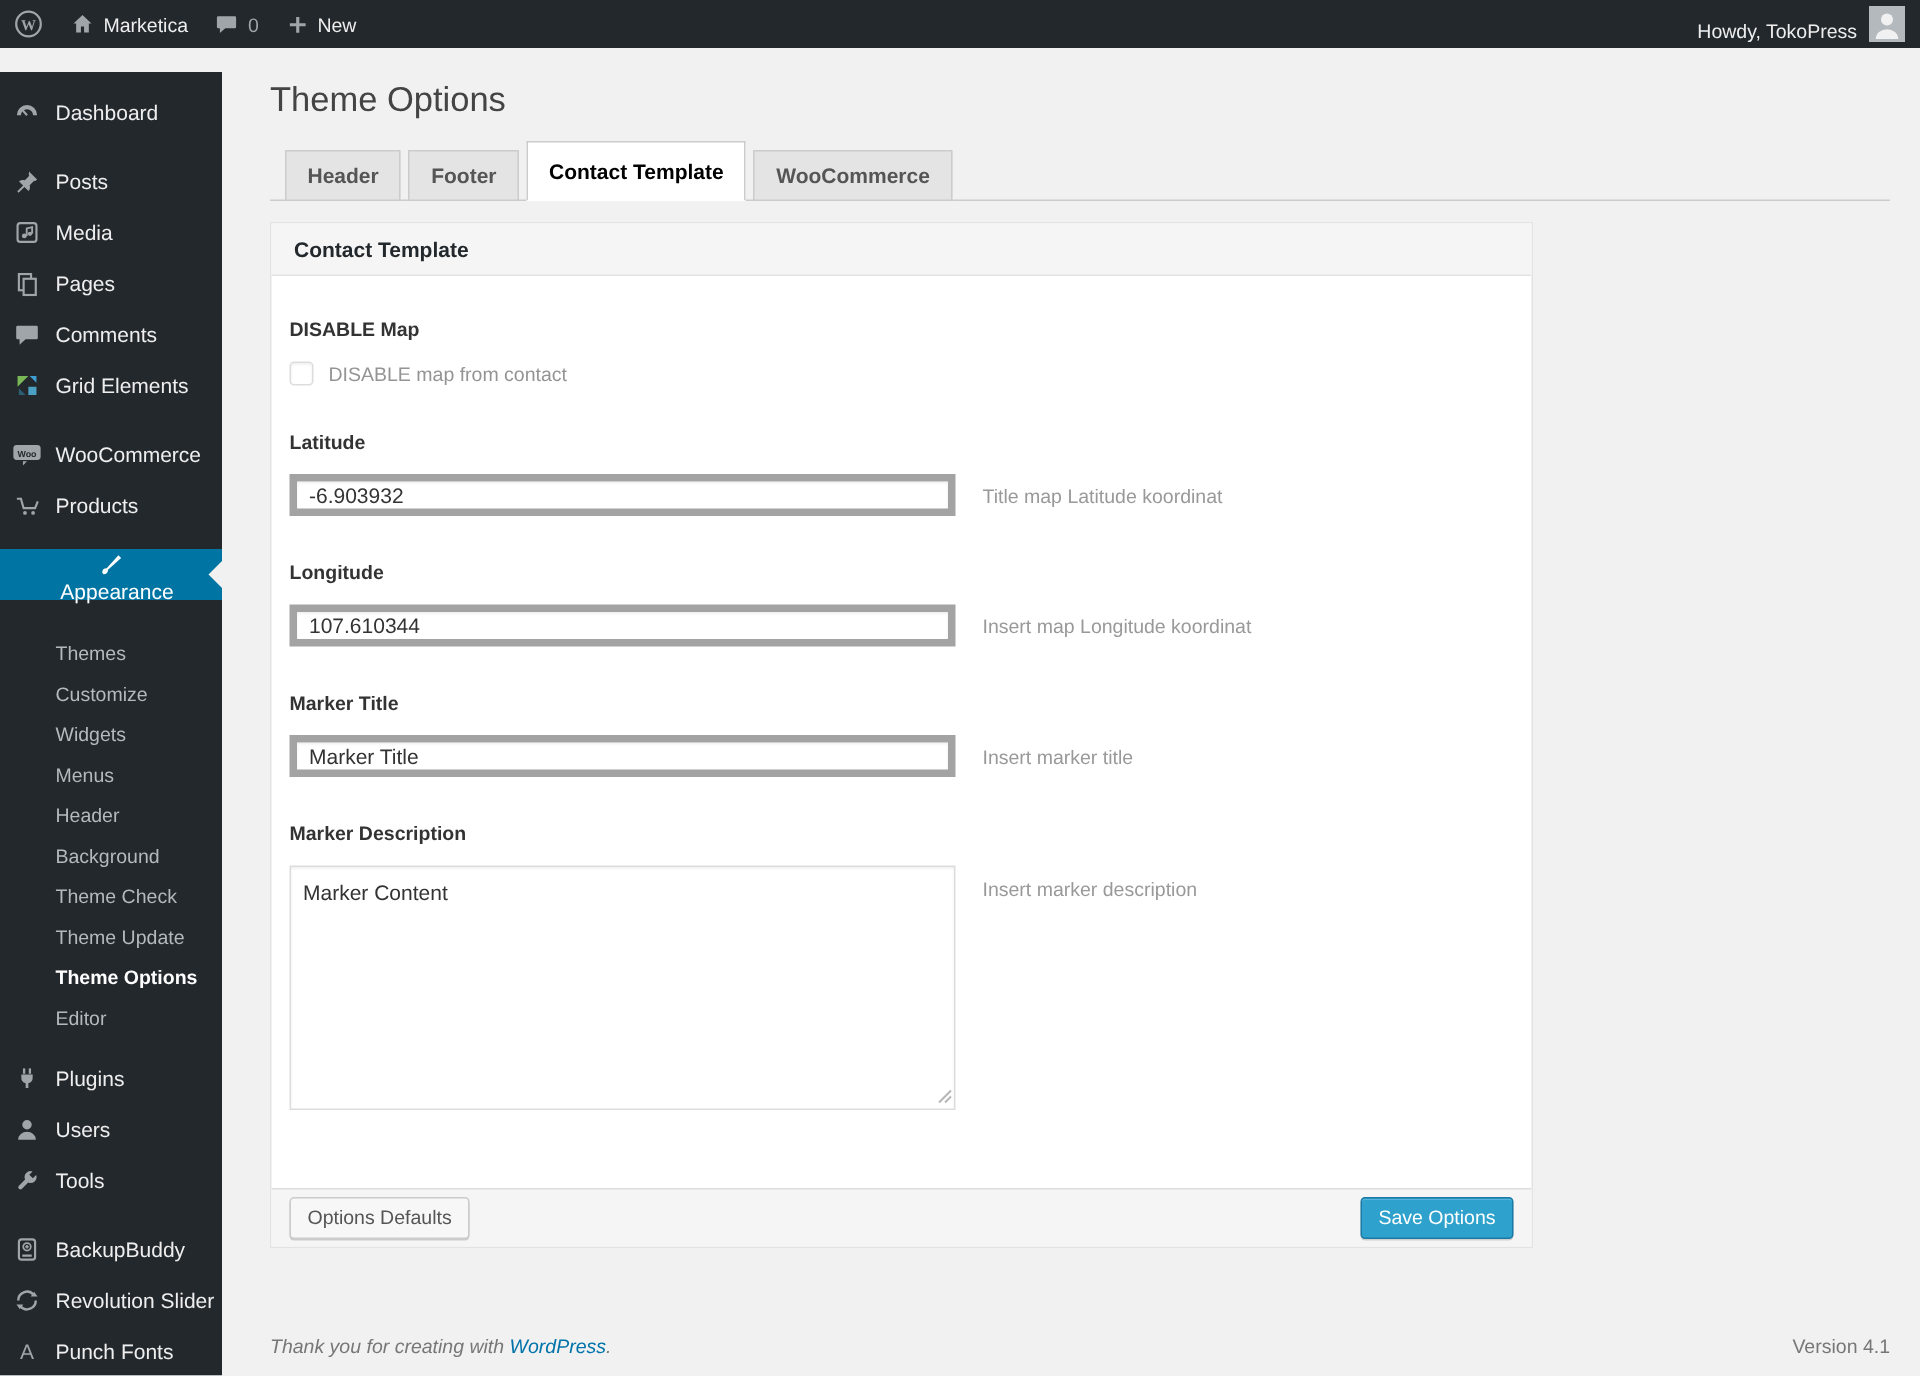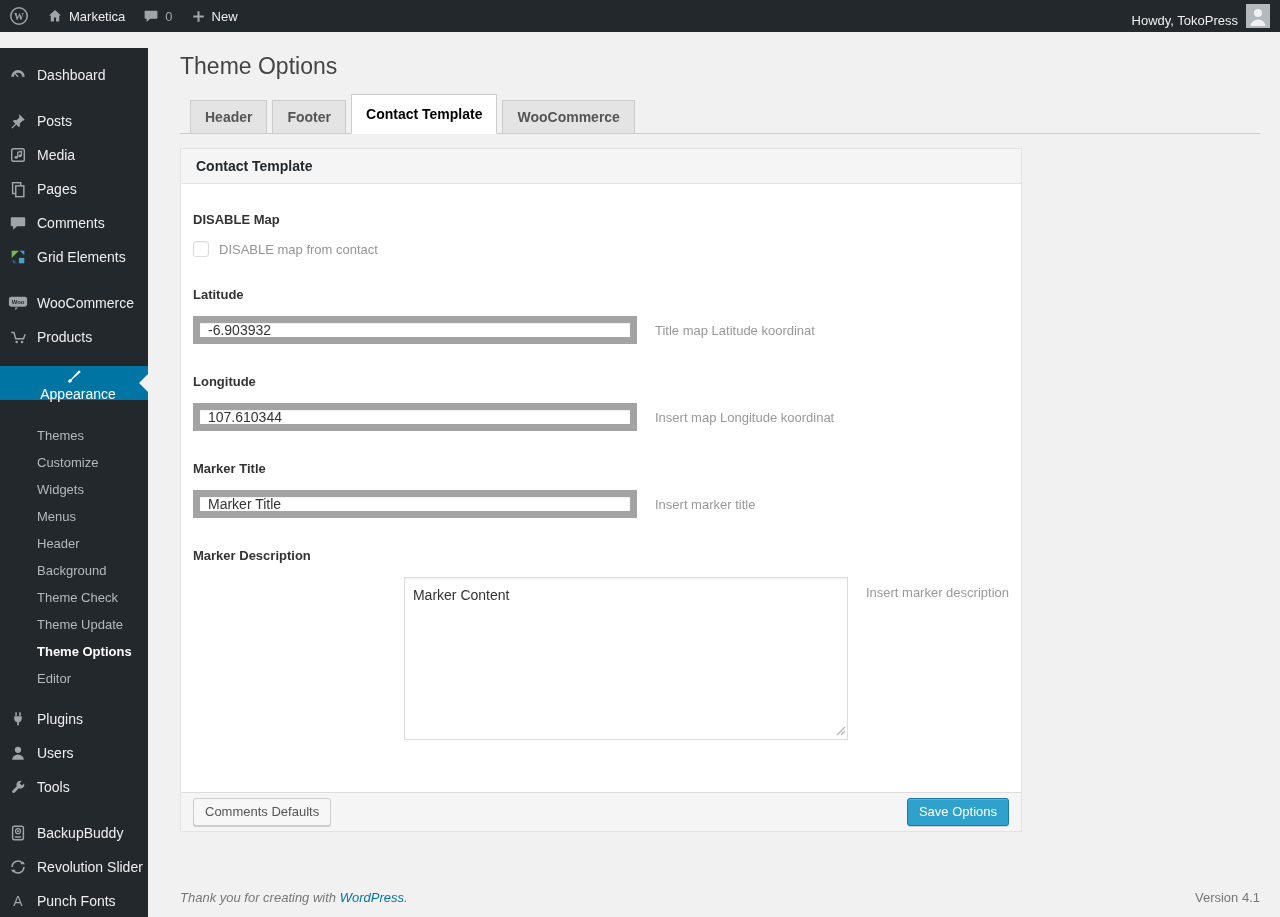--- a/index.html
+++ b/index.html
@@ -46,23 +46,23 @@
     background:#e4e4e4; border:1px solid #ccc; margin-right:5px; margin-bottom:-1px;
     padding:8px 14px; font-size:14px; font-weight:600; color:#555; cursor:pointer;
   }
   .tab.active { background:#fff; color:#000; border-bottom:1px solid #fff; padding:11px 14px; font-weight:bold; }
   .panel { width:842px; background:#fff; border:1px solid #e3e3e3; margin-top:14px; }
   .panel-header { background:#f5f5f5; border-bottom:1px solid #e3e3e3; padding:9px 15px; font-size:14px; font-weight:bold; color:#23282d; }
   .panel-body { padding:28px 12px 52px; }
   .field { margin-bottom:30px; }
   .field-label { font-size:13px; font-weight:bold; color:#333; margin-bottom:14px; }
   .input-row { display:flex; align-items:center; }
-  .input-row.top { align-items:flex-start;justify-content:flex-end; }
+  .input-row.top { align-items:flex-start; }
   .text-input {
-    width:444px; height:28px; border:7px solid #a3a3a3; background:#fff;
+    width:444px; height:28px; border:5px solid #a3a3a3; background:#fff;
     padding:0 8px; font-size:14px; color:#333; font-family:inherit;
     box-shadow:inset 0 1px 2px rgba(0,0,0,.07);
   }
   .hint { margin-left:18px; font-size:13px; color:#999; }
   .input-row.top .hint { margin-top:8px; }
   .checkbox-row { display:flex; align-items:center; gap:10px; font-size:13px; color:#949494; cursor:pointer; }
   .wp-checkbox {
     -webkit-appearance:none; -moz-appearance:none; appearance:none;
     width:16px; height:16px; border:1px solid #ddd; background:#fff; border-radius:3px; cursor:pointer;
     box-shadow:inset 0 1px 2px rgba(0,0,0,.07); margin:0;
@@ -384,21 +384,21 @@
                 </svg>
             </span>
           </span>
           <span class="hint">Insert marker description</span>
         </div>
       </div>
 
     </div>
 
     <div class="panel-footer">
-      <button class="btn btn-secondary">Comments Defaults</button>
+      <button class="btn btn-secondary">Options Defaults</button>
       <button class="btn btn-primary">Save Options</button>
     </div>
   </div>
 
   <div class="page-footer">
     <span class="thanks">
       <span>Thank you for creating with</span>
       <a href="#">WordPress</a><span>.</span>
     </span>
     <span class="version">Version 4.1</span>

